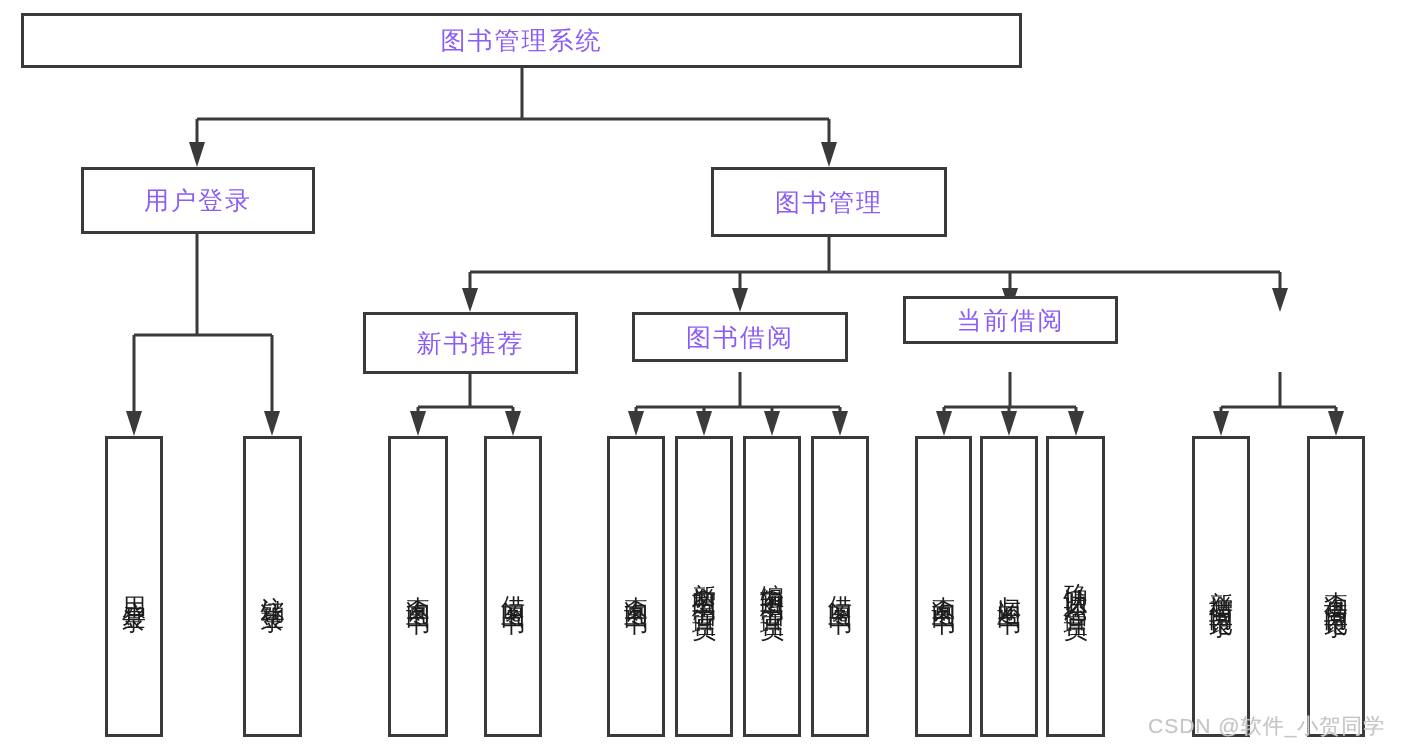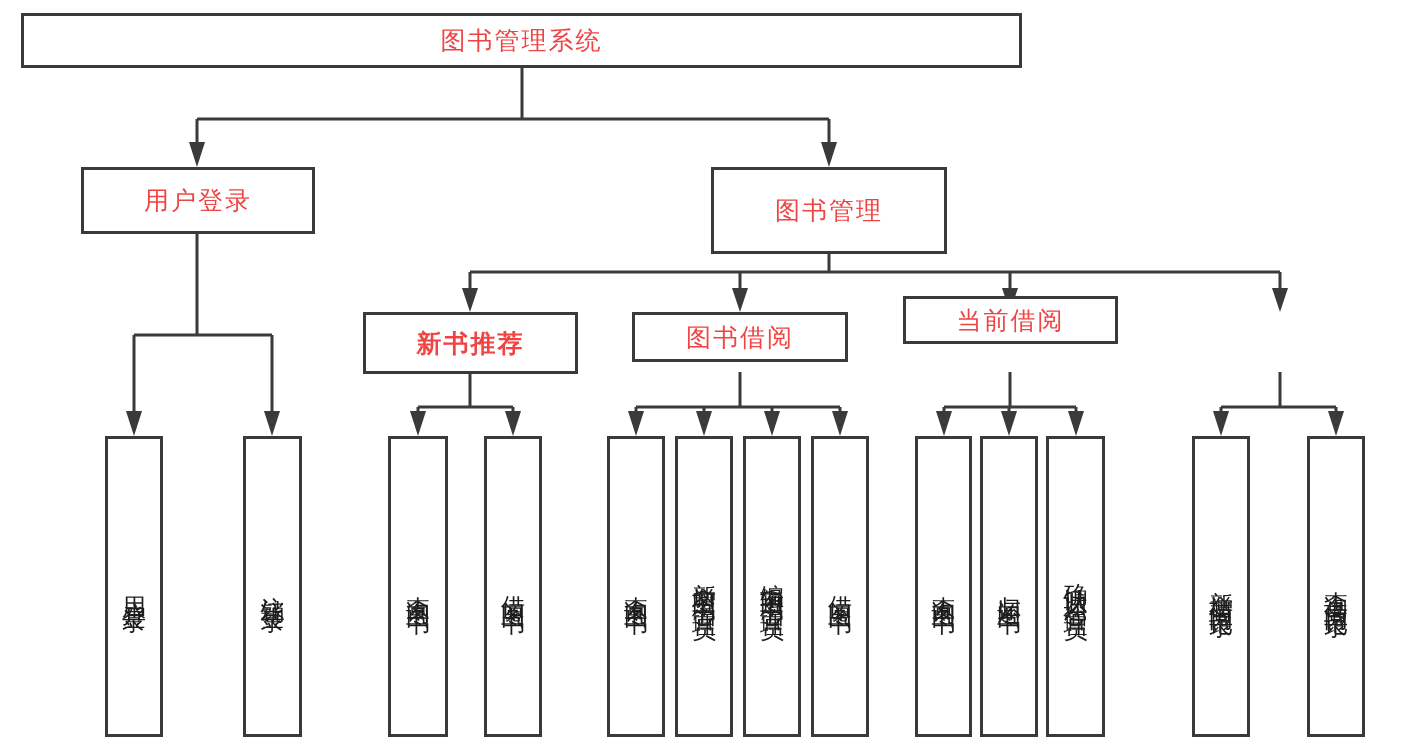--- a/index.html
+++ b/index.html
@@ -22,21 +22,21 @@
     height: 747px;
   }
   .box {
     position: absolute;
     box-sizing: border-box;
     border: 3px solid #3a3a3a;
     background: #ffffff;
     display: flex;
     align-items: center;
     justify-content: center;
-    color: #ef4444;
+    color: #8b5cf6;
     font-size: 25px;
     letter-spacing: 2px;
     white-space: nowrap;
   }
   .vbox {
     position: absolute;
     box-sizing: border-box;
     border: 3px solid #3a3a3a;
     background: #ffffff;
     display: flex;
@@ -111,25 +111,25 @@
     <polygon class="head" points="1328,411 1344,411 1336,436"></polygon>
   </svg>
 
   <div class="box" style="left:21px; top:13px; width:1001px; height:55px;">
     <span>图书管理系统</span>
   </div>
 
   <div class="box" style="left:81px; top:167px; width:234px; height:67px;">
     <span>用户登录</span>
   </div>
-  <div class="box" style="left:711px; top:167px; width:236px; height:87px;">
+  <div class="box" style="left:711px; top:167px; width:236px; height:70px;">
     <span>图书管理</span>
   </div>
 
-  <div class="box" style="left:363px; top:312px; width:215px; height:62px;font-weight:bold;">
+  <div class="box" style="left:363px; top:312px; width:215px; height:62px;">
     <span>新书推荐</span>
   </div>
   <div class="box" style="left:632px; top:312px; width:216px; height:50px;">
     <span>图书借阅</span>
   </div>
   <div class="box" style="left:903px; top:296px; width:215px; height:48px;">
     <span>当前借阅</span>
   </div>
 
   <div class="vbox" style="left:105px; top:436px; width:58px; height:301px;">
@@ -169,14 +169,15 @@
     <span>确认归还（管理员）</span>
   </div>
 
   <div class="vbox" style="left:1192px; top:436px; width:58px; height:301px;">
     <span>新增借阅记录</span>
   </div>
   <div class="vbox" style="left:1307px; top:436px; width:58px; height:301px;">
     <span>查询借阅记录</span>
   </div>
 
+  <div class="watermark">CSDN @软件_小贺同学</div>
 
 </div>
 
 </body></html>

